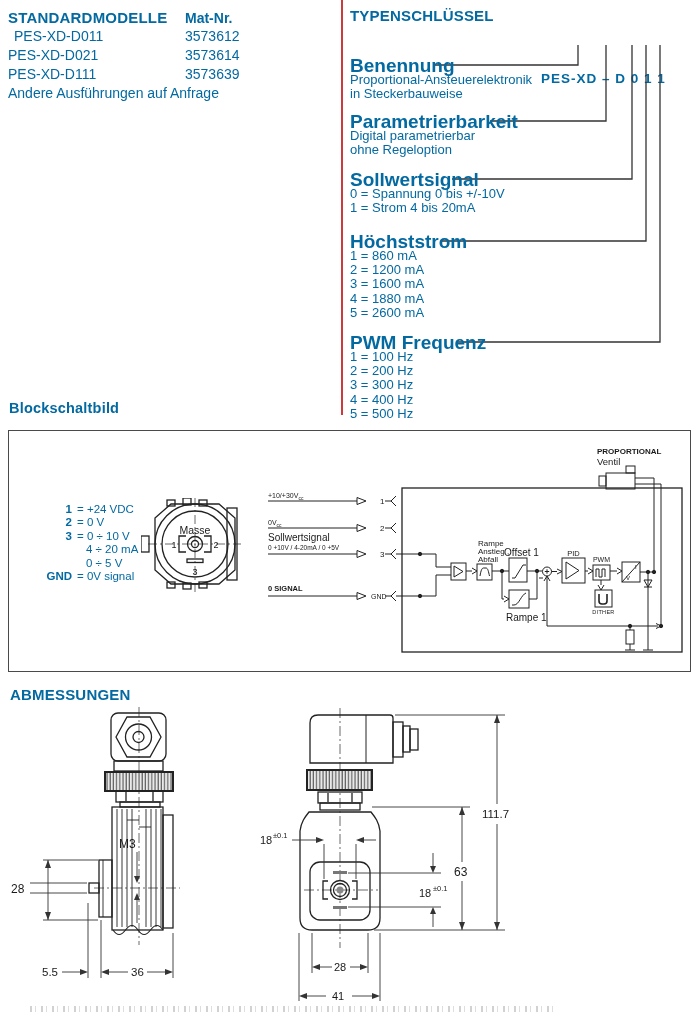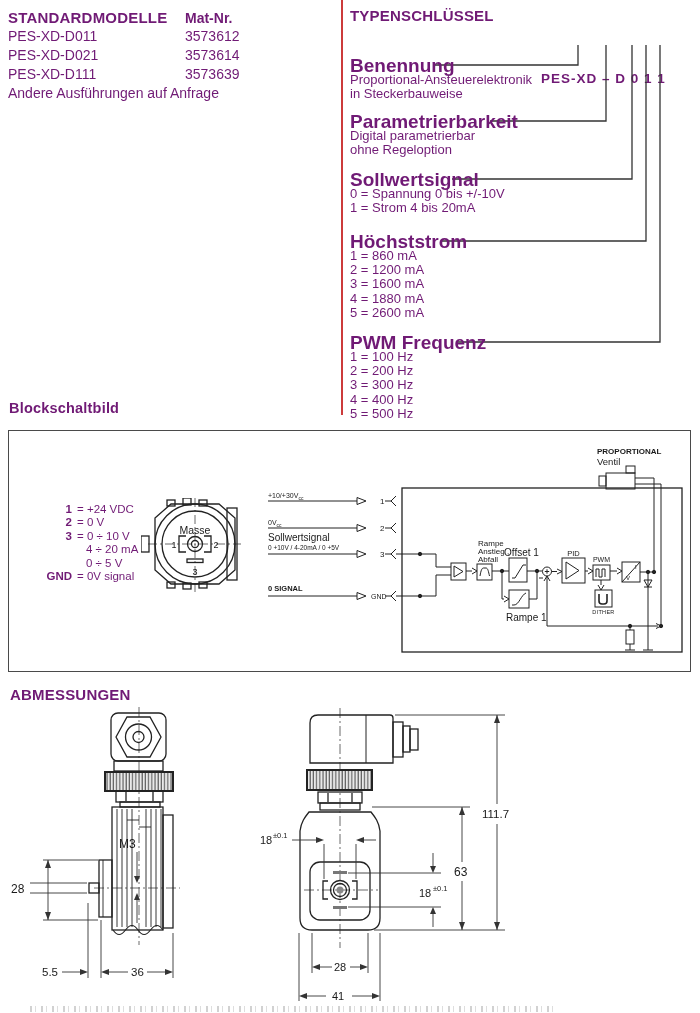--- a/index.html
+++ b/index.html
@@ -1,17 +1,17 @@
 <!DOCTYPE html>
 <html><head>
 <meta charset="utf-8">
 <style>
   html,body{margin:0;padding:0;background:#fff;}
   .page{position:relative;width:700px;height:1013px;background:#fff;overflow:hidden;
-        font-family:"Liberation Sans","DejaVu Sans",sans-serif;color:#701a75;}
+        font-family:"Liberation Sans","DejaVu Sans",sans-serif;color:#0369a1;}
   .abs{position:absolute;}
   .b{font-weight:bold;}
   .h1{font-size:15px;font-weight:bold;letter-spacing:.2px;}
   .row14{font-size:14px;}
   .tk-label{font-size:19px;font-weight:bold;line-height:15px;}
   .tk-line{font-size:13px;line-height:14.2px;}
   .code{font-size:13.5px;font-weight:bold;letter-spacing:1px;white-space:pre;}
   .red-divider{position:absolute;left:341px;top:0;width:2px;height:415px;background:#cc3b3b;}
   .diagram-box{position:absolute;left:8px;top:430px;width:681px;height:240px;border:1.5px solid #4a4a4a;background:#fff;}
   .legend{position:absolute;left:40px;top:503px;display:grid;grid-template-columns:32px auto;column-gap:5px;
@@ -23,21 +23,21 @@
         background:repeating-linear-gradient(90deg,#9a9a9a 0 2px,transparent 2px 5px,#b5b5b5 5px 6px,transparent 6px 11px);}
 </style>
 </head>
 <body>
 
 <div class="page">
 
   <div class="abs h1" style="left:8px;top:9px;">STANDARDMODELLE</div>
   <div class="abs b row14" style="left:185px;top:10px;">Mat-Nr.</div>
 
-  <div class="abs row14" style="left:8px;top:28px;">PES-XD-D011</div>
+  <div class="abs row14" style="left:14px;top:28px;">PES-XD-D011</div>
   <div class="abs row14" style="left:185px;top:28px;">3573612</div>
   <div class="abs row14" style="left:8px;top:47px;">PES-XD-D021</div>
   <div class="abs row14" style="left:185px;top:47px;">3573614</div>
   <div class="abs row14" style="left:8px;top:66px;">PES-XD-D111</div>
   <div class="abs row14" style="left:185px;top:66px;">3573639</div>
   <div class="abs row14" style="left:8px;top:85px;">Andere Ausführungen auf Anfrage</div>
 
   <div class="red-divider"></div>
 
   <div class="abs h1" style="left:350px;top:7px;">TYPENSCHLÜSSEL</div>

